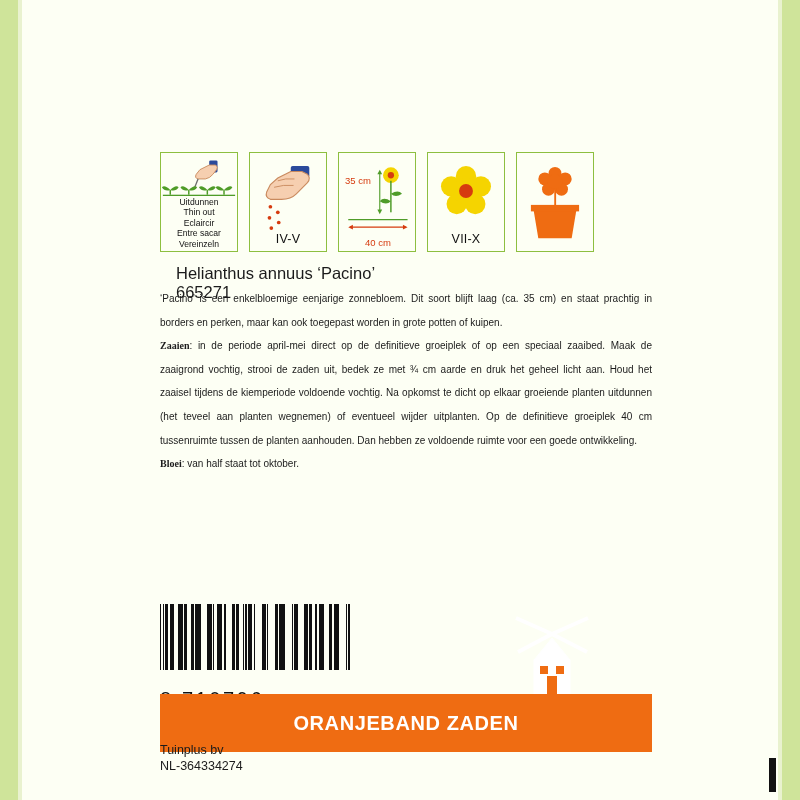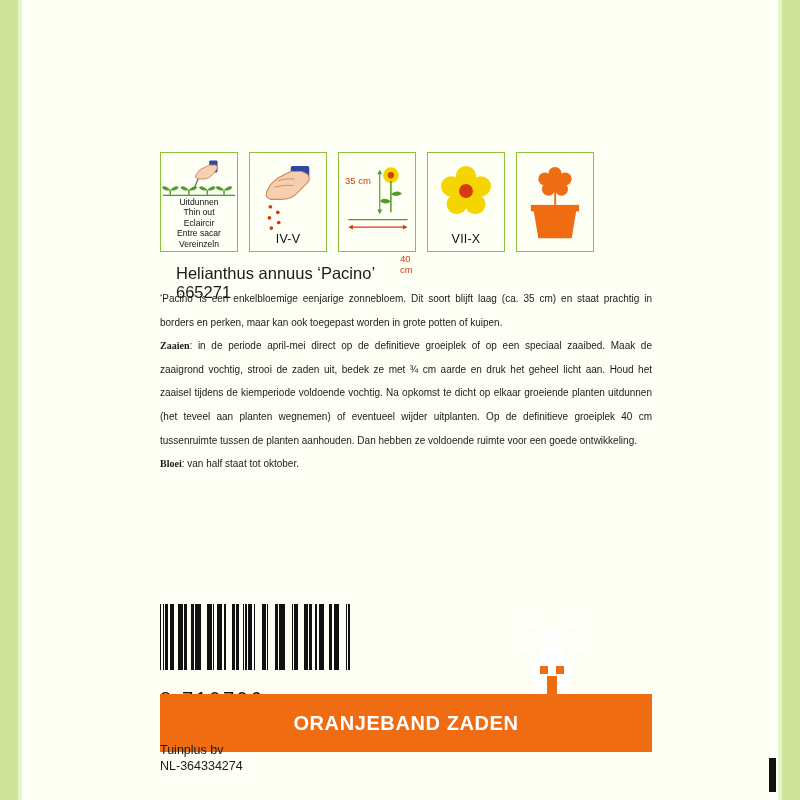--- a/index.html
+++ b/index.html
@@ -275,21 +275,21 @@
           <path d="M44 18 l-2.6 5 h5.2 Z" fill="#4f9c28"></path>
           <path d="M44 66 l-2.6 -5 h5.2 Z" fill="#4f9c28"></path>
 
           <line x1="10" y1="72" x2="74" y2="72" stroke="#4f9c28" stroke-width="1.4"></line>
 
           <line x1="12" y1="80" x2="72" y2="80" stroke="#d63b0f" stroke-width="1.2"></line>
           <path d="M10 80 l5 -2.6 v5.2 Z" fill="#d63b0f"></path>
           <path d="M74 80 l-5 -2.6 v5.2 Z" fill="#d63b0f"></path>
         </svg>
         <div class="dim-text" style="left:6px; top:22px;">35 cm</div>
-        <div class="dim-text" style="left:26px; top:100px;margin-left:35px;">40 cm</div>
+        <div class="dim-text" style="left:26px; top:84px;">40 cm</div>
       </div>
 
       <div class="icon-box">
         <svg class="icon-art" viewBox="0 0 82 100">
           <g fill="#f5d400">
             <circle cx="41" cy="25" r="11"></circle>
             <circle cx="25" cy="36" r="11"></circle>
             <circle cx="57" cy="36" r="11"></circle>
             <circle cx="31" cy="55" r="11"></circle>
             <circle cx="51" cy="55" r="11"></circle>

